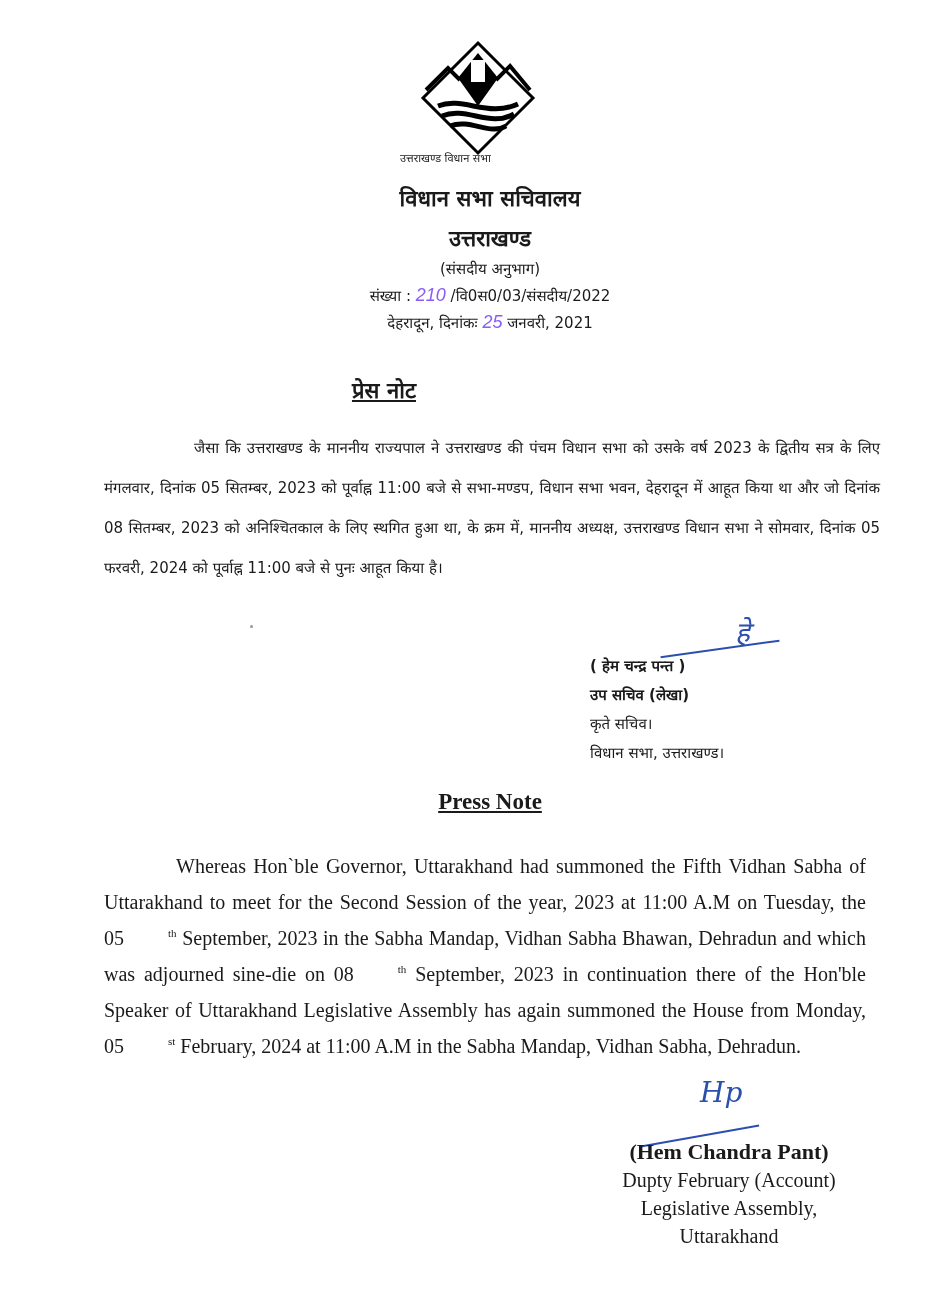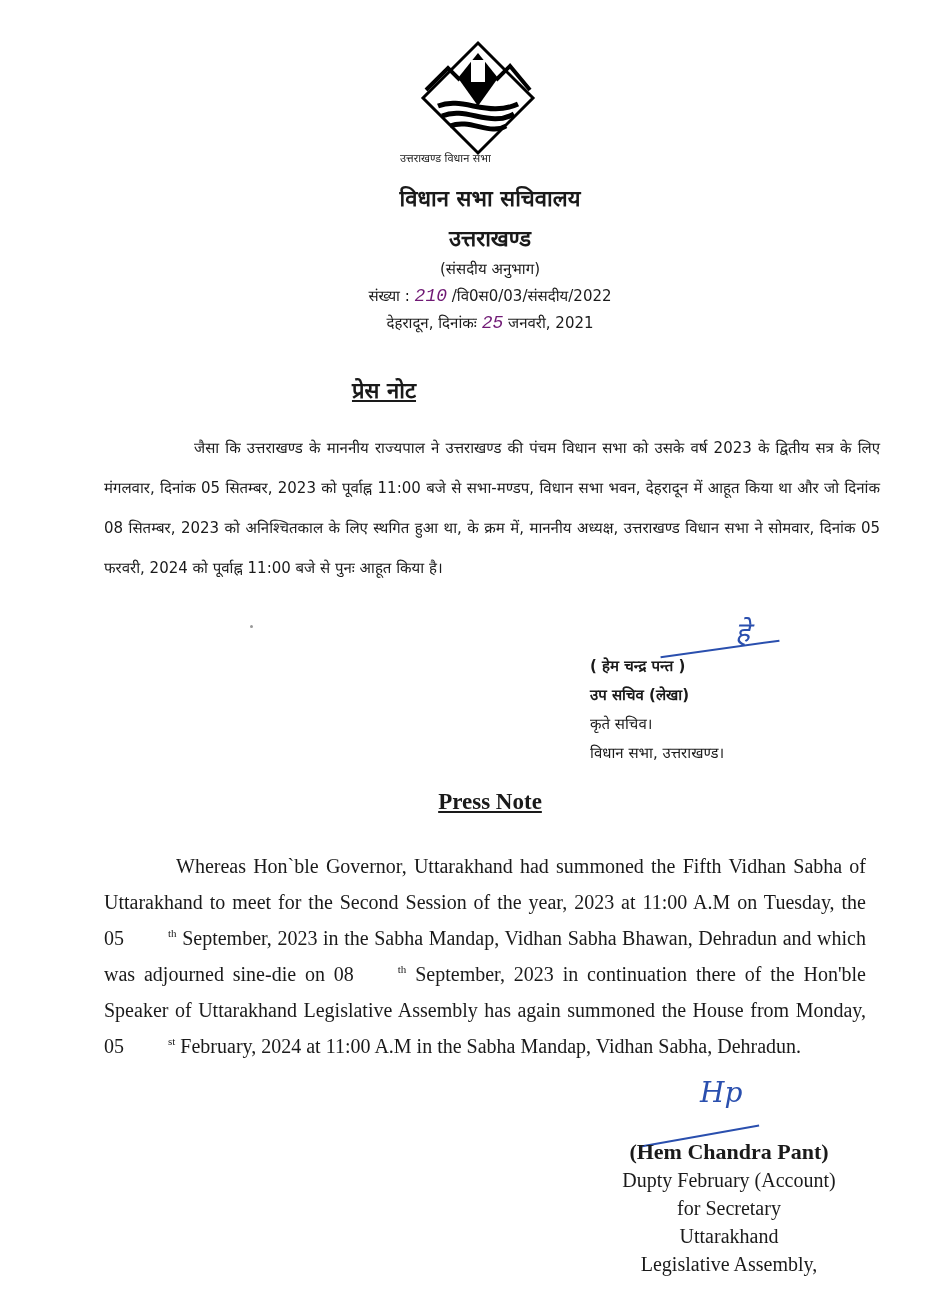--- a/index.html
+++ b/index.html
@@ -8,21 +8,21 @@
   .hi { font-family: "DejaVu Sans", sans-serif; }
   .en { font-family: "Liberation Serif", serif; }
   .center { text-align: center; }
   .logo { left: 418px; top: 38px; width: 120px; height: 120px; }
   .logo-caption { left: 400px; top: 150px; width: 160px; font-size: 11px; }
   .h1 { left: 0; width: 980px; top: 182px; font-size: 22px; font-weight: bold; }
   .h2 { left: 0; width: 980px; top: 222px; font-size: 22px; font-weight: bold; }
   .h3 { left: 0; width: 980px; top: 258px; font-size: 15px; }
   .ref { left: 0; width: 980px; top: 285px; font-size: 15px; }
   .date { left: 0; width: 980px; top: 312px; font-size: 15px; }
-  .ink { color: #701a75; font-family: Liberation Mono, monospace; font-style: italic; font-size: 18px; }
+  .ink { color: #8b5cf6; font-family: Liberation Sans, sans-serif; font-style: italic; font-size: 18px; }
   .h-press { left: 0; width: 768px; top: 374px; font-size: 22px; font-weight: bold; text-decoration: underline; }
   .para-hi { left: 104px; width: 776px; top: 428px; font-size: 15px; line-height: 40px; text-align: justify; }
   .para-hi .indent { display: inline-block; width: 90px; }
   .sig { color: #2a4fae; font-family: "DejaVu Serif", serif; font-style: italic; }
   .sig1 { left: 735px; top: 612px; font-size: 28px; }
   .sigline1 { left: 660px; top: 648px; width: 120px; height: 2px; background: #2a4fae; transform: rotate(-8deg); }
   .sig-hi { left: 590px; width: 240px; top: 652px; font-size: 15px; line-height: 29px; }
   .sig-hi .bold { font-weight: bold; }
   .h-en { left: 0; width: 980px; top: 789px; font-size: 23px; font-weight: bold; text-decoration: underline; }
   .para-en { left: 104px; width: 762px; top: 848px; font-size: 20px; line-height: 36px; text-align: justify; }
@@ -81,16 +81,15 @@
 <div class="abs en h-en center">Press Note</div>
 <div class="abs en para-en">
   <span class="indent"></span><span>Whereas Hon`ble Governor, Uttarakhand had summoned the Fifth Vidhan Sabha of Uttarakhand to meet for the Second Session of the year, 2023 at 11:00 A.M on Tuesday, the 05</span><sup>th</sup><span> September, 2023 in the Sabha Mandap, Vidhan Sabha Bhawan, Dehradun and which was adjourned sine-die on 08</span><sup>th</sup><span> September, 2023 in continuation there of the Hon'ble Speaker of Uttarakhand Legislative Assembly has again summoned the House from Monday, 05</span><sup>st</sup><span> February, 2024 at 11:00 A.M in the Sabha Mandap, Vidhan Sabha, Dehradun.</span>
 </div>
 
 <div class="abs sig sig2">Hp</div>
 <div class="abs sigline2"></div>
 <div class="abs en sig-en">
   <div class="bold">(Hem Chandra Pant)</div>
   <div>Dupty February (Account)</div>
-  <div>for  Secretary</div>
+  <div>Legislative Assembly,</div>
   <div>Uttarakhand</div>
-  <div>Legislative Assembly,</div>
 </div>
 
 </body></html>

